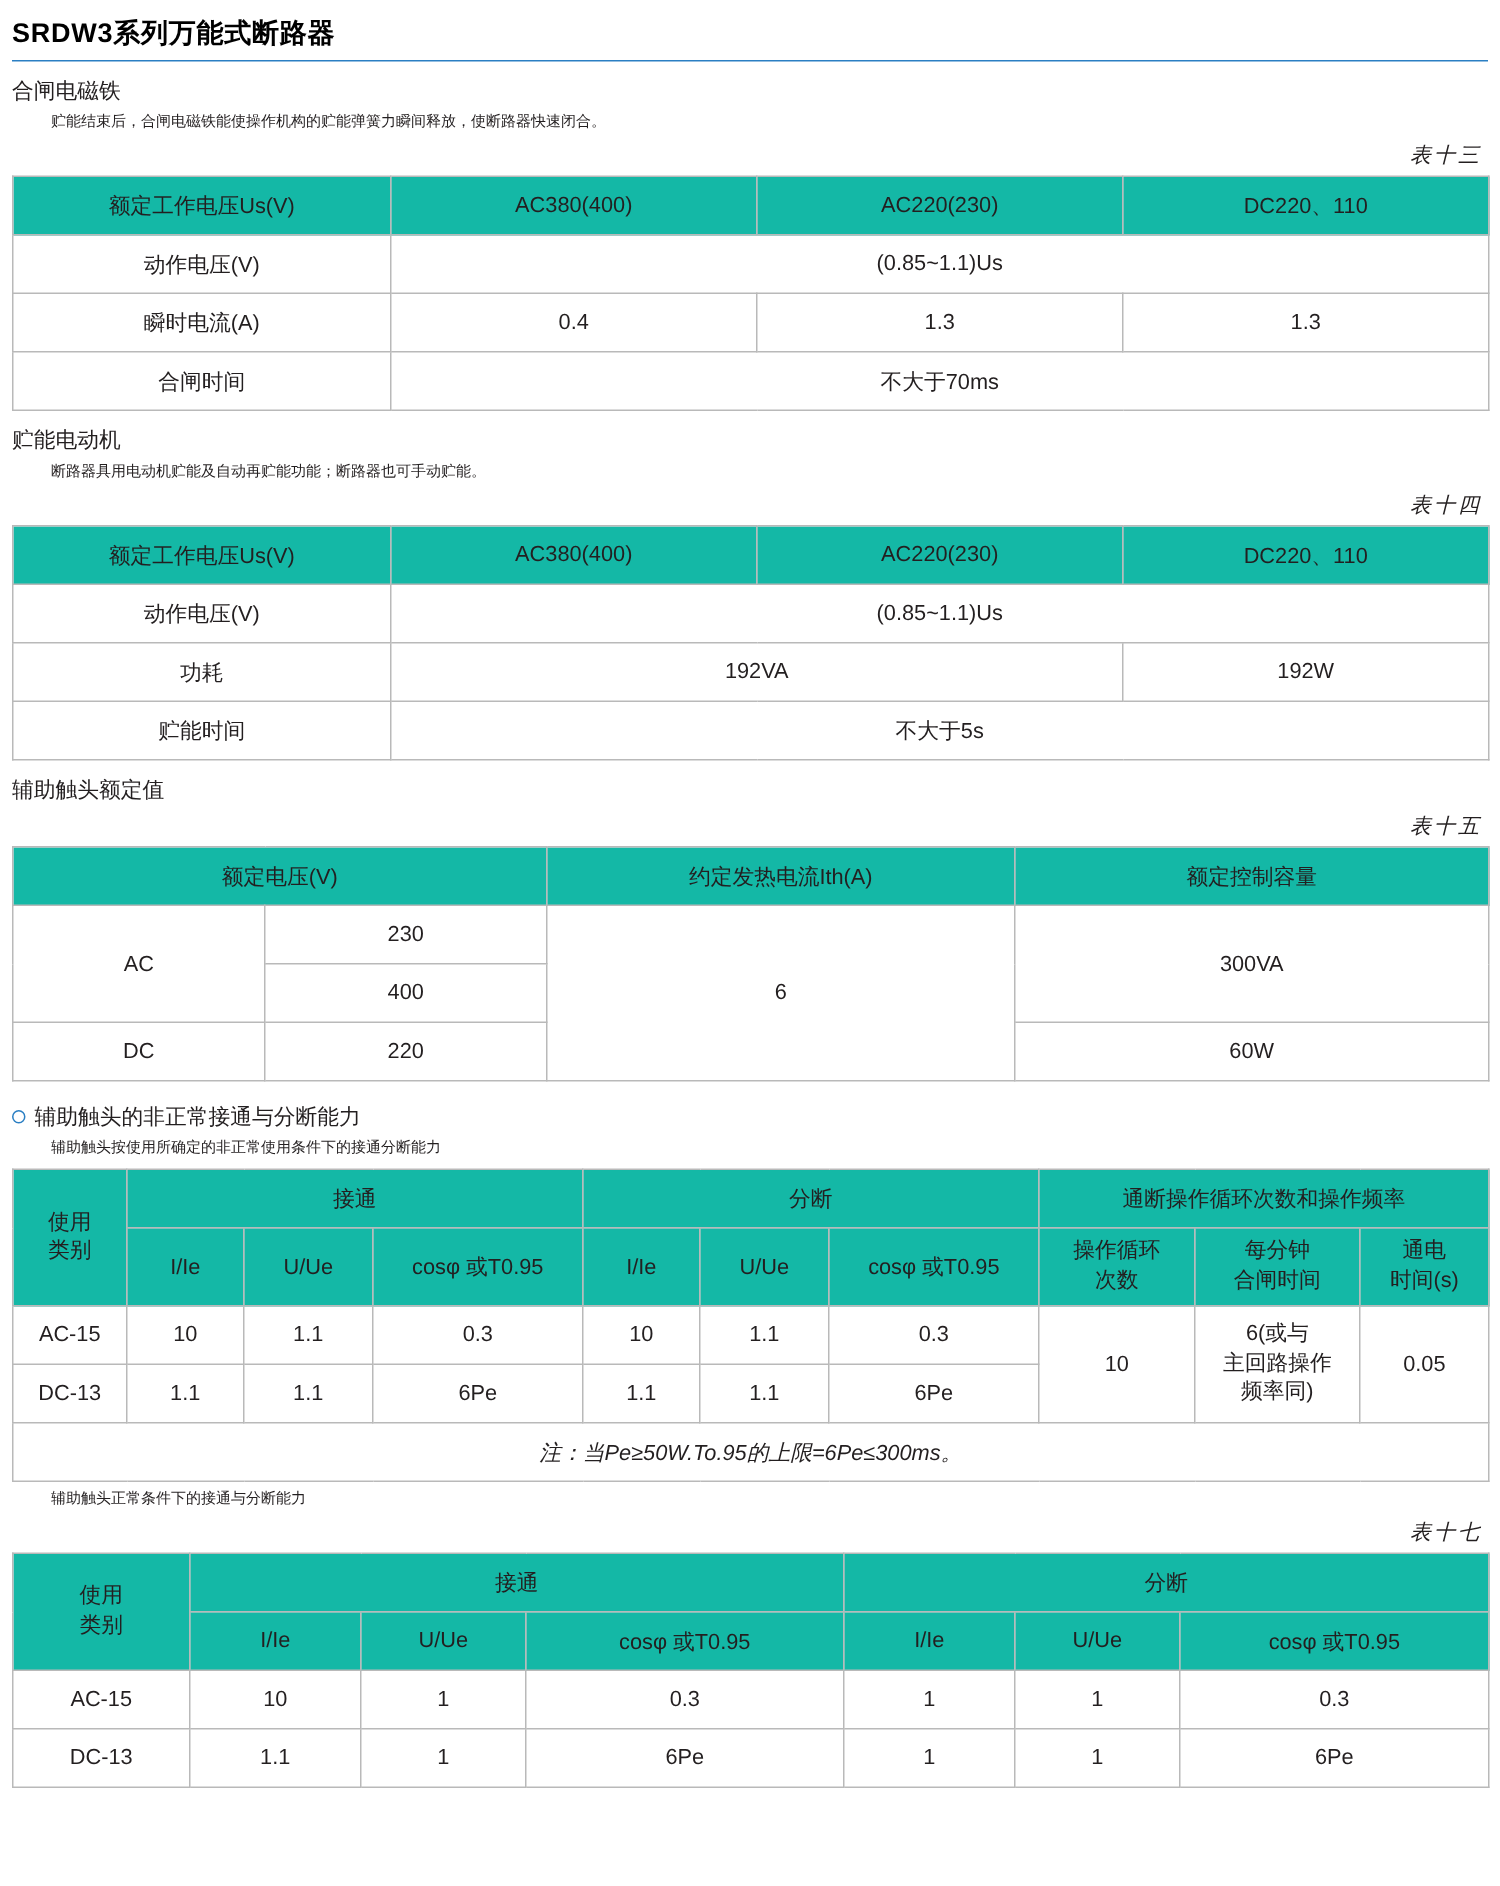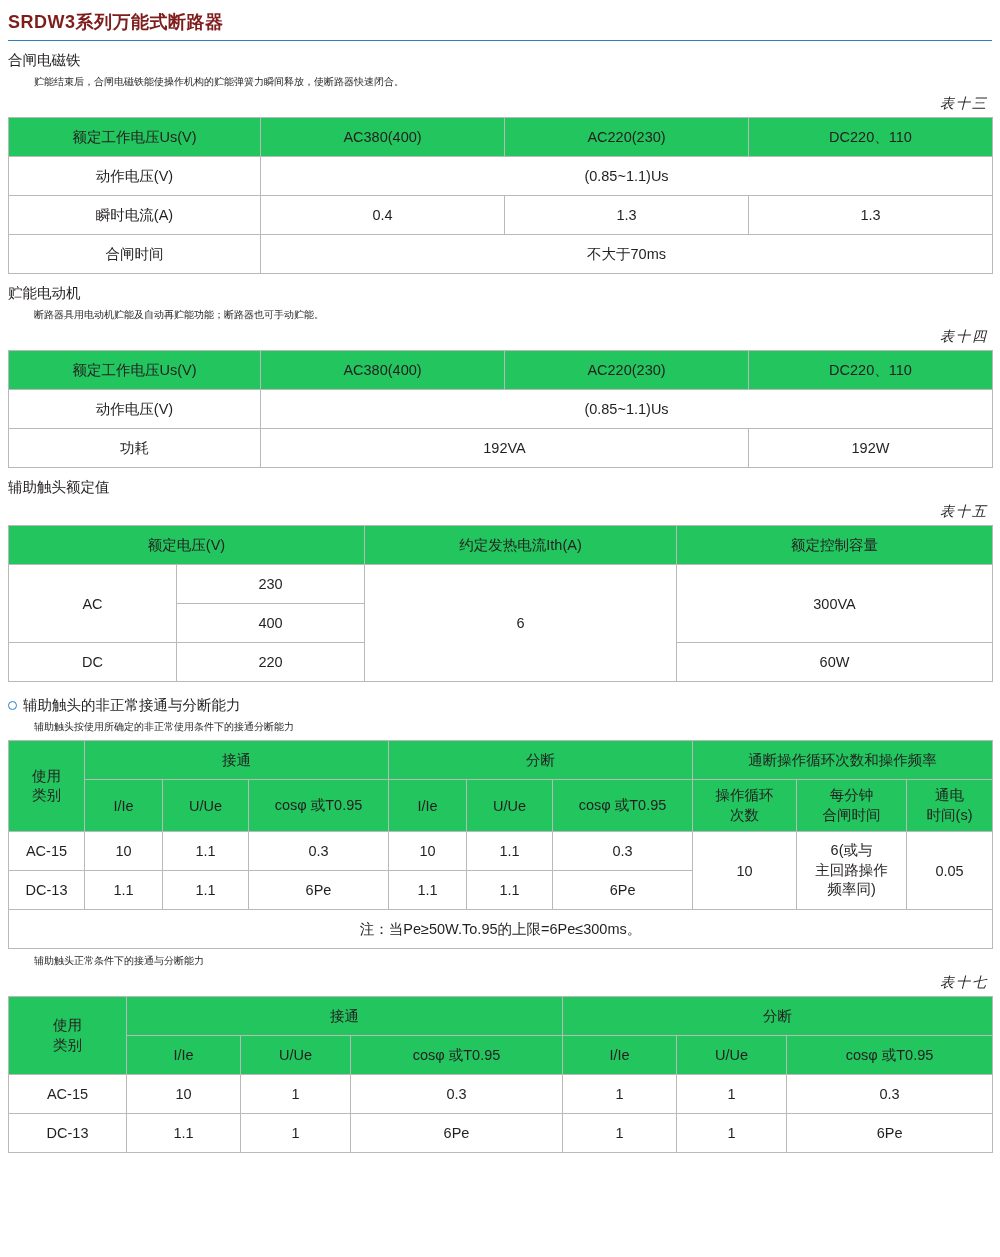--- a/index.html
+++ b/index.html
@@ -15,21 +15,21 @@
     font-size: 14px;
     position: relative;
   }
   .page {
     width: 1000px;
     box-sizing: border-box;
     padding: 6px 8px 0 8px;
     position: relative;
   }
   .doc-title {
-    color: #7f1d1d;
+    color: #000000;
     font-size: 18px;
     font-weight: bold;
     letter-spacing: 0.5px;
     padding: 4px 0 6px 0;
     border-bottom: 1px solid #2b7fc3;
     margin-bottom: 10px;
   }
   .sec-head {
     font-size: 14.5px;
     margin: 10px 0 4px 0;
@@ -54,21 +54,21 @@
   }
   td, th {
     border: 1px solid #b9b9b9;
     text-align: center;
     vertical-align: middle;
     padding: 6px 4px;
     font-weight: normal;
     height: 26px;
   }
   .hdr {
-    background: #22c55e;
+    background: #14b8a6;
   }
   .row-h { height: 34px; margin-left: 25px; }
   .bullet-head {
     font-size: 14.5px;
     margin: 14px 0 4px 0;
     display: flex;
     align-items: center;
     gap: 6px;
     text-align: center;
   }
@@ -76,20 +76,21 @@
     display: inline-block;
     width: 9px;
     height: 9px;
     border: 1.5px solid #2b7fc3;
     border-radius: 50%;
     box-sizing: border-box;
   }
   .note-row td {
     text-align: center;
     padding: 6px 4px;
+    font-style: italic;
   }
   .two-line { line-height: 1.35; }
 </style>
 </head>
 <body>
 
 <div class="page">
 
   <div class="doc-title">SRDW3系列万能式断路器</div>
 
@@ -147,20 +148,24 @@
         <td class="hdr">DC220、110</td>
       </tr>
       <tr>
         <td>动作电压(V)</td>
         <td colspan="3">(0.85~1.1)Us</td>
       </tr>
       <tr>
         <td>功耗</td>
         <td colspan="2">192VA</td>
         <td>192W</td>
+      </tr>
+      <tr>
+        <td>贮能时间</td>
+        <td colspan="3">不大于5s</td>
       </tr>
     </tbody>
   </table>
 
   <div class="sec-head">辅助触头额定值</div>
   <div class="tbl-label">表十五</div>
 
   <table>
     <colgroup>
       <col style="width:168px">

